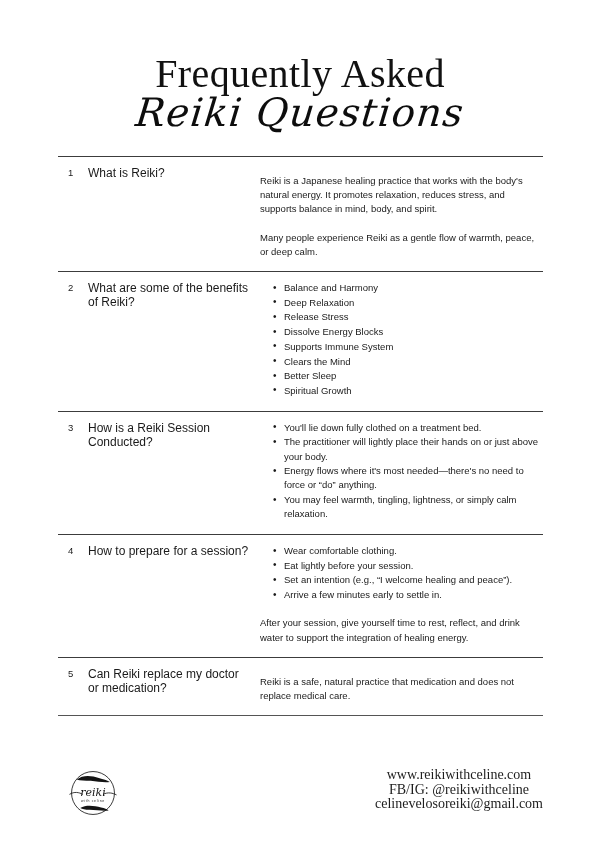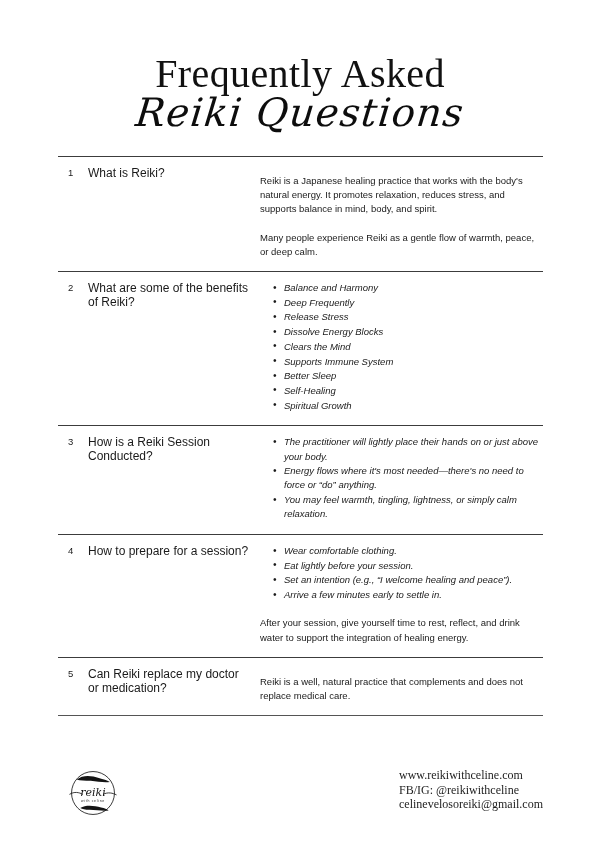--- a/index.html
+++ b/index.html
@@ -105,21 +105,20 @@
   ul.bullets {
     margin: 0;
     padding: 0 0 0 14px;
     list-style: none;
   }
   ul.bullets li {
     position: relative;
     padding-left: 10px;
     margin: 0 0 0.5px 0;
     line-height: 14.2px;
-    font-style: italic;
   }
   ul.bullets li::before {
     content: "\2022";
     position: absolute;
     left: -1px;
     top: -0.5px;
     font-size: 10px;
     color: #1a1a1a;
   }
   .after-list {
@@ -139,23 +138,23 @@
   .logo {
     width: 58px;
     height: 58px;
     position: relative;
     margin-top: 2px;
     margin-left: 6px;
   }
   .logo svg { display: block; }
 
   .contact {
-    text-align: left;
+    text-align: center;
     font-family: "Liberation Serif", "DejaVu Serif", serif;
-    font-size: 12px;
+    font-size: 14px;
     line-height: 14.5px;
     color: #1d1d1d;
     padding-top: 6px;
   }
   .contact div { white-space: nowrap; }
 </style>
 </head>
 <body>
 
 <div class="page">
@@ -176,37 +175,37 @@
             <p class="para"> Many people experience Reiki as a gentle flow of warmth, peace, or deep calm.</p>
           </div>
         </div>
         <div class="rule"></div>
         <div class="row">
           <div class="col-num">2</div>
           <div class="col-q">What are some of the benefits of Reiki?</div>
           <div class="col-a">
             <ul class="bullets">
               <li>Balance and Harmony</li>
-              <li>Deep Frequently</li>
+              <li>Deep Relaxation</li>
               <li>Release Stress</li>
               <li>Dissolve Energy Blocks</li>
+              <li>Supports Immune System</li>
               <li>Clears the Mind</li>
-              <li>Supports Immune System</li>
               <li>Better Sleep</li>
-              <li>Self-Healing</li>
               <li>Spiritual Growth</li>
             </ul>
           </div>
         </div>
         <div class="rule"></div>
         <div class="row">
           <div class="col-num">3</div>
           <div class="col-q">How is a Reiki Session Conducted?</div>
           <div class="col-a">
             <ul class="bullets">
+              <li>You'll lie down fully clothed on a treatment bed.</li>
               <li>The practitioner will lightly place their hands on or just above your body.</li>
               <li>Energy flows where it's most needed—there's no need to force or “do” anything.</li>
               <li>You may feel warmth, tingling, lightness, or simply calm relaxation.</li>
             </ul>
           </div>
         </div>
         <div class="rule"></div>
         <div class="row">
           <div class="col-num">4</div>
           <div class="col-q">How to prepare for a session?</div>
@@ -218,21 +217,21 @@
               <li>Arrive a few minutes early to settle in.</li>
             </ul>
             <p class="para after-list">After your session, give yourself time to rest, reflect, and drink water to support the integration of healing energy.</p>
           </div>
         </div>
         <div class="rule"></div>
         <div class="row">
           <div class="col-num">5</div>
           <div class="col-q">Can Reiki replace my doctor or medication?</div>
           <div class="col-a">
-            <p class="para">Reiki is a well, natural practice that complements and does not replace medical care.</p>
+            <p class="para">Reiki is a safe, natural practice that medication and does not replace medical care.</p>
           </div>
         </div>
         <div class="rule bottom"></div>
       </div>
   </div>
 
   <div class="footer">
 
     <div class="logo">
       <svg viewBox="0 0 100 100" width="58" height="58" aria-hidden="true">

